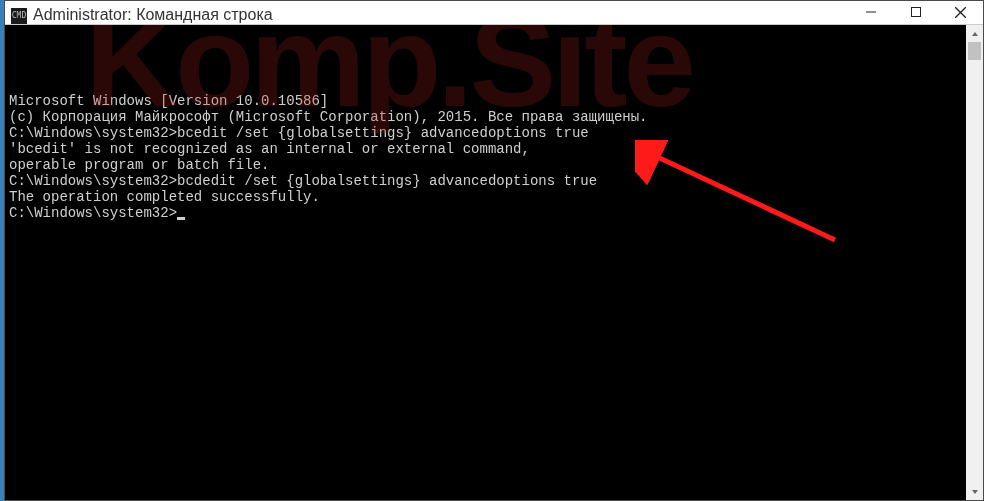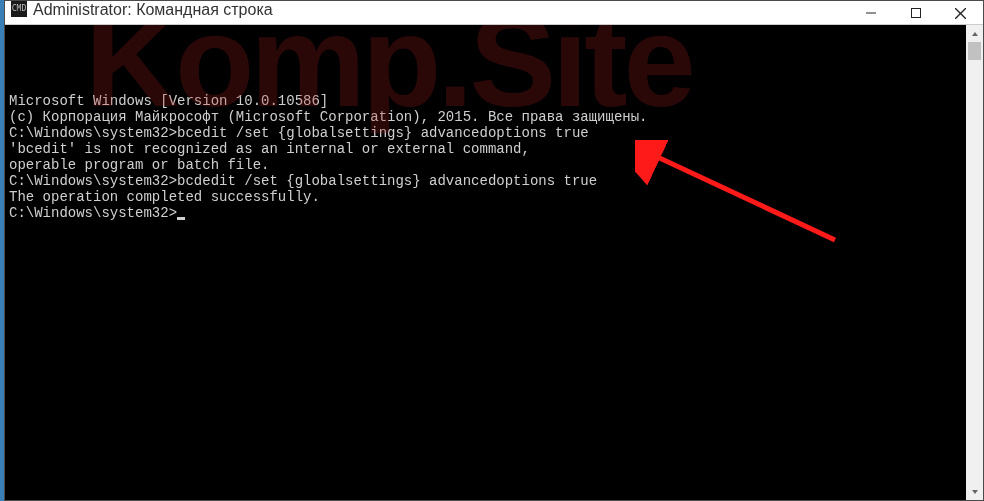--- a/index.html
+++ b/index.html
@@ -19,21 +19,21 @@
       bottom: 0;
       background: #fff;
       display: flex;
       flex-direction: column;
       border: 1px solid #4a4a4a;
     }
     .titlebar {
       height: 24px;
       background: #fff;
       display: flex;
-      align-items: flex-start;
+      align-items: flex-end;
       border-bottom: 1px solid #ccc;
       user-select: none;
     }
     .titlebar-icon {
       width: 16px;
       height: 16px;
       margin-left: 6px;
       margin-right: 6px;
       background: #1a1a1a;
       display: inline-flex;

